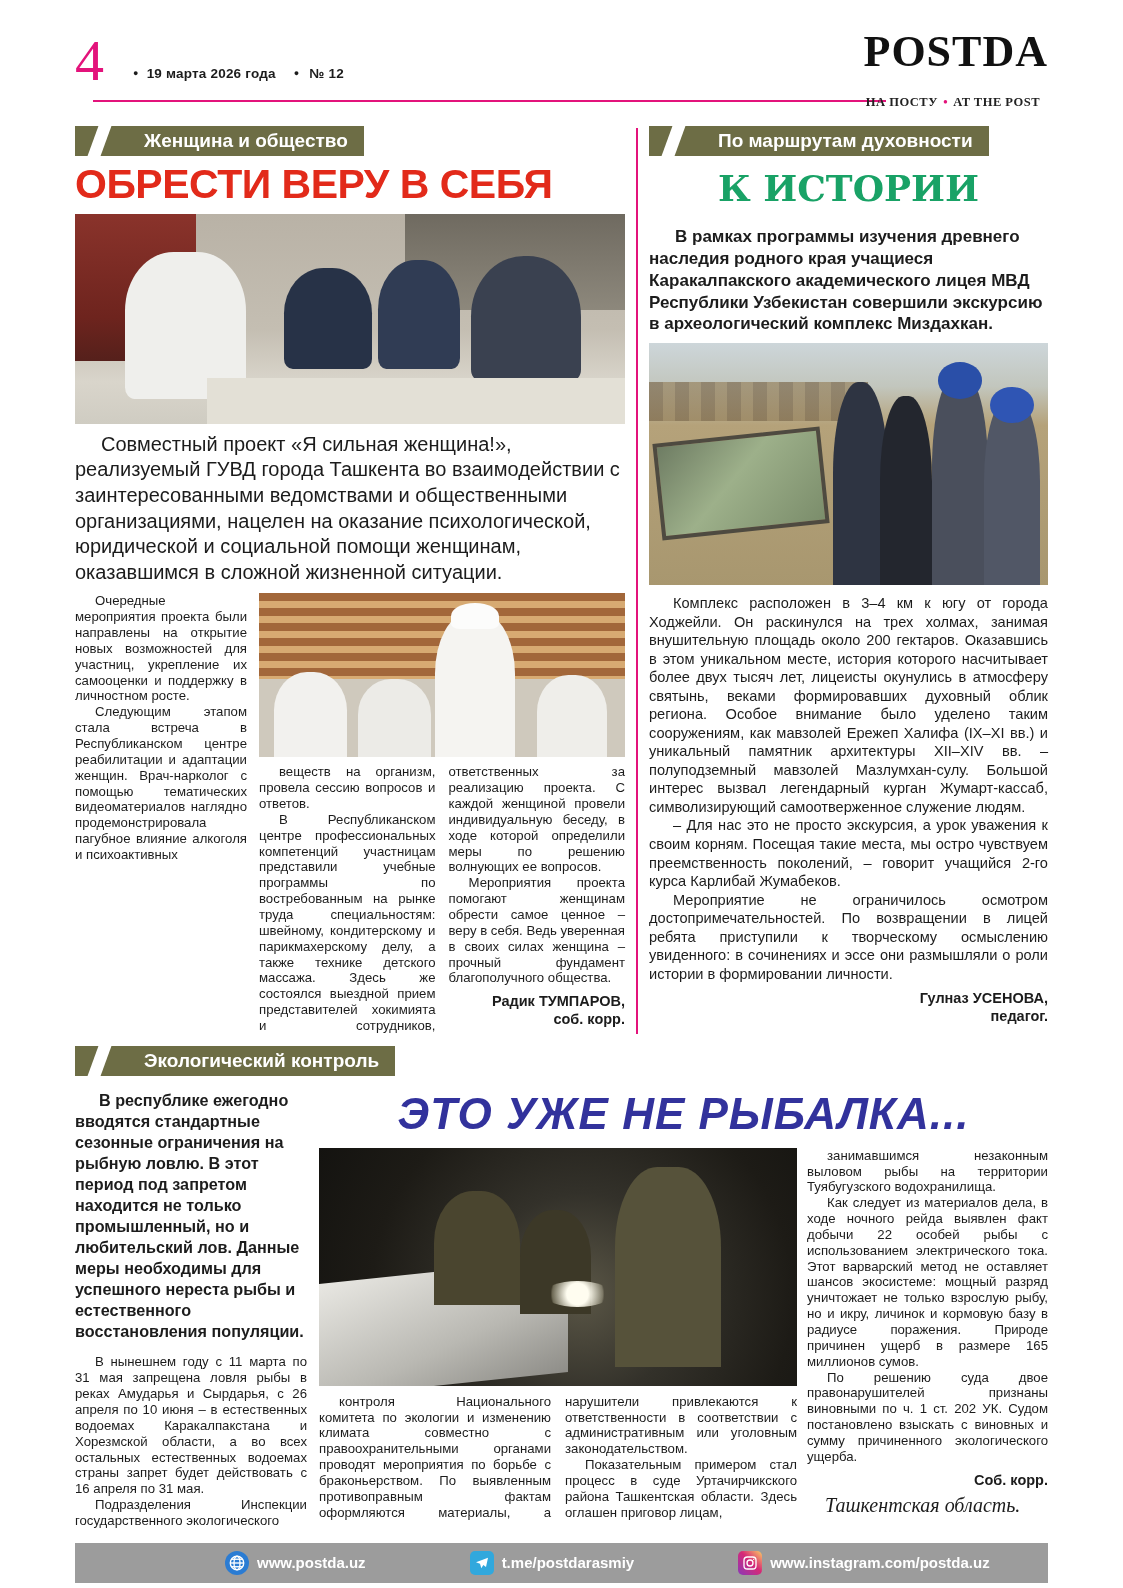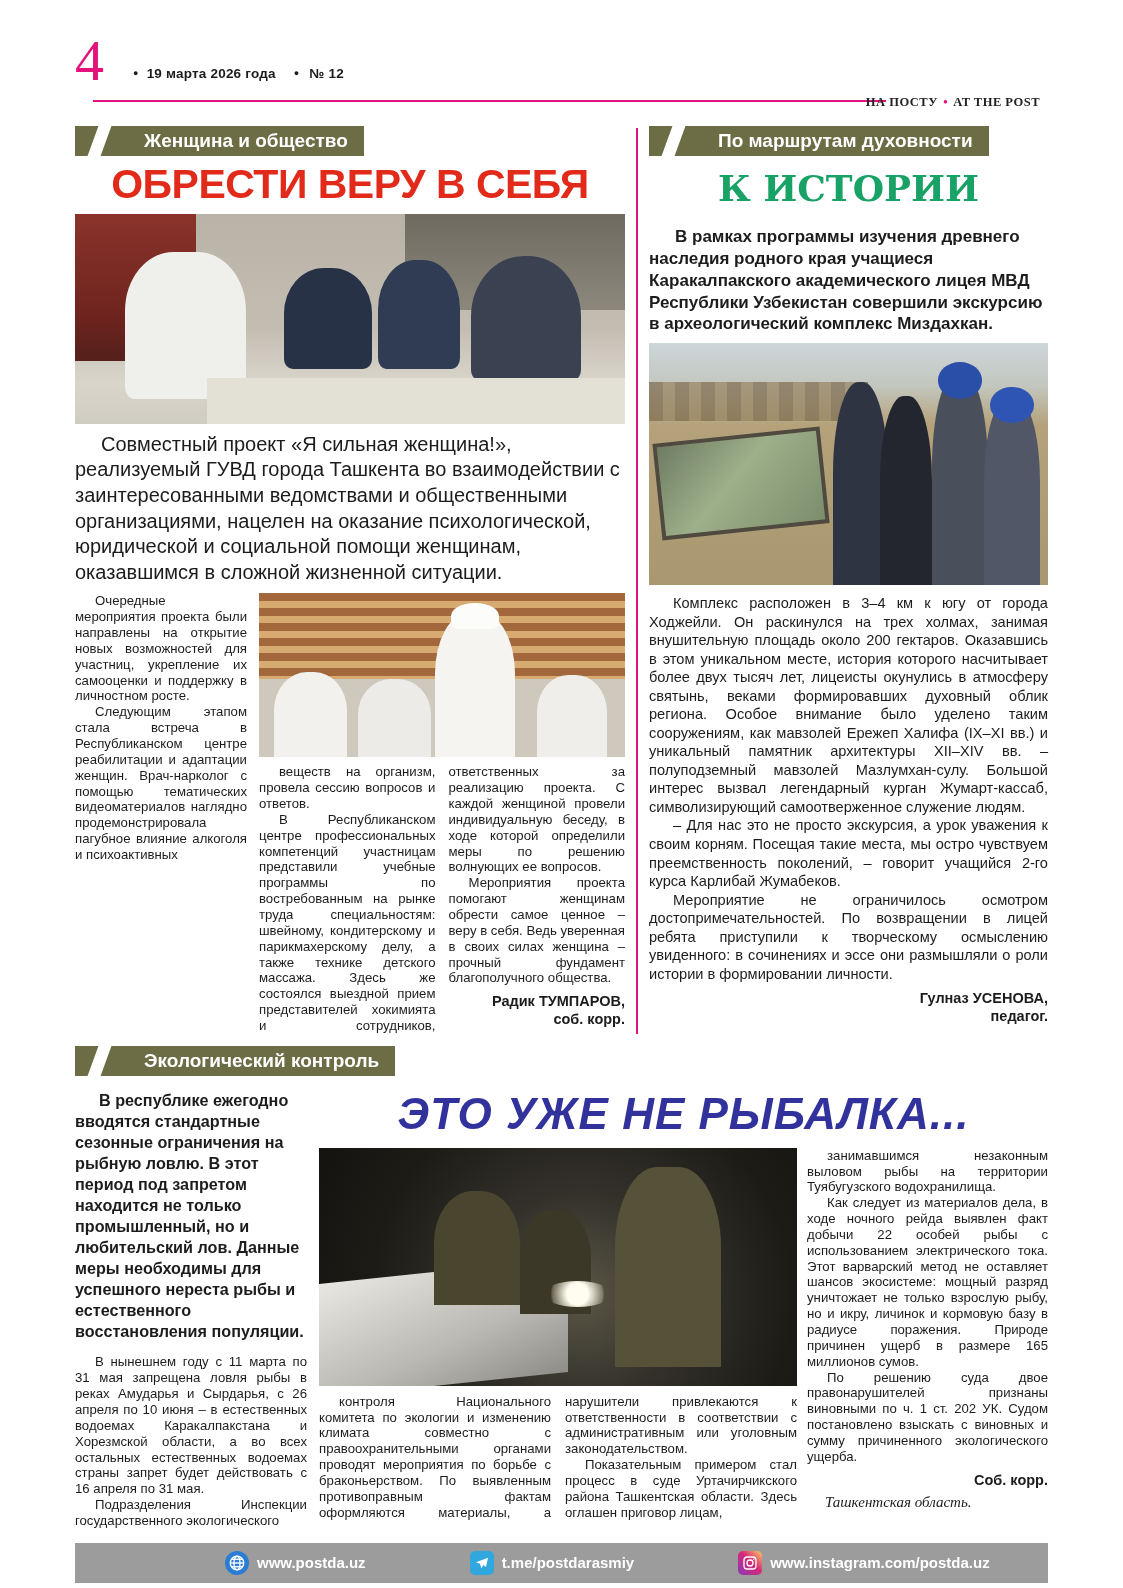--- a/index.html
+++ b/index.html
@@ -85,21 +85,21 @@
   .pn-fig3{left:62%;top:8%;width:22%;height:84%;background:#56523a;border-radius:40% 40% 0 0;}
   .pn-light{left:47%;top:56%;width:14%;height:11%;background:radial-gradient(circle,#fffdf0 0 30%,rgba(255,250,220,.25) 70%,transparent 75%);border-radius:50%;}
 
   
   .top-row{display:flex;margin-top:14px;}
   .art-women{width:550px;}
   .v-divider{width:2px;background:var(--magenta);margin:2px 11px 0 11px;}
   .art-history{flex:1;}
 
   .headline-red{
-    color:var(--red);font-weight:bold;font-size:41px;line-height:1.02;text-align:center;
+    color:var(--red);font-weight:bold;font-size:41px;line-height:1.02;
     margin:4px 0 8px 0;letter-spacing:-.5px;
   }
   .lead-bold{font-weight:normal;font-size:20px;line-height:1.28;margin:8px 0 8px 0;}
   .lead-bold .ti{text-indent:26px;display:block;}
 
   .art1-body{display:flex;gap:12px;margin-top:4px;}
   .art1-col1{width:172px;}
   .art1-rest{flex:1;min-width:0;}
   .bodytext p{margin:0;text-indent:20px;text-align:justify;}
   .small-body{font-size:13.2px;line-height:1.2;}
@@ -124,21 +124,21 @@
   .fish-left .bodytext{margin-top:12px;}
   .fish-rest{flex:1;min-width:0;}
   .headline-blue{
     color:var(--blue);font-weight:bold;font-style:italic;font-size:44px;line-height:1;
     text-align:center;letter-spacing:1px;margin:2px 0 12px 0;
   }
   .fish-row{display:flex;gap:10px;}
   .fish-mid{width:478px;min-width:0;}
   .fish-midcols{column-count:2;column-gap:14px;margin-top:8px;}
   .fish-right{flex:1;min-width:0;}
-  .dateline{font-family:"Liberation Serif",serif;font-style:italic;font-size:15px;margin-top:4px;text-indent:18px;}
+  .dateline{font-family:"Liberation Serif",serif;font-style:italic;font-size:20px;margin-top:4px;text-indent:18px;}
 
   
   .footer{
     margin-top:14px;height:40px;background:var(--footer-gray);
     display:flex;align-items:center;gap:104px;padding-left:150px;
   }
   .footer-item{display:flex;align-items:center;gap:8px;color:#fff;font-weight:bold;font-size:15px;cursor:pointer;}
   .sicon{width:24px;height:24px;border-radius:5px;display:flex;align-items:center;justify-content:center;flex:0 0 auto;}
   .sicon svg{display:block;}
   .icon-globe{background:#2b7cd3;border-radius:50%;}
@@ -148,20 +148,21 @@
 </head>
 <body>
 
 <div class="page">
 
   <div class="header">
     <div class="page-num">4</div>
     <div class="date-line">
       <span class="lead-dot"></span><span>19 марта 2026 года</span><span class="sep"></span><span>№ 12</span>
     </div>
+    <div class="masthead">POSTDA</div>
     <div class="header-rule"></div>
     <div class="masthead-sub">
       <span>НА ПОСТУ</span><span class="mdot"></span><span>AT THE POST</span>
     </div>
   </div>
 
   <div class="top-row">
 
     <div class="art-women">
       <div class="tag">Женщина и общество</div>

